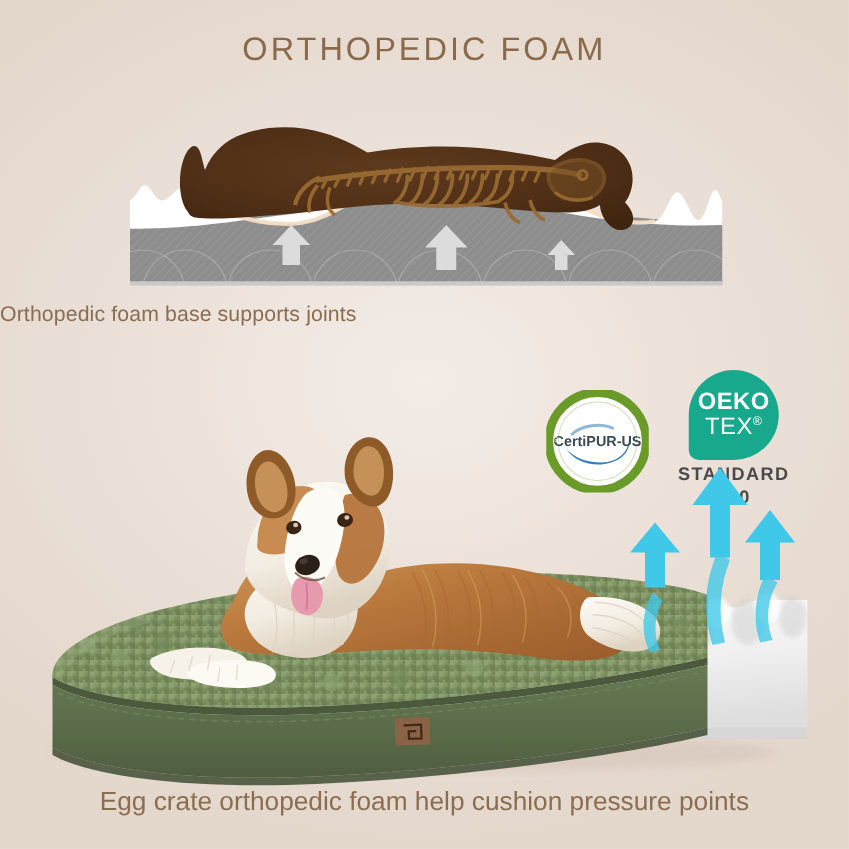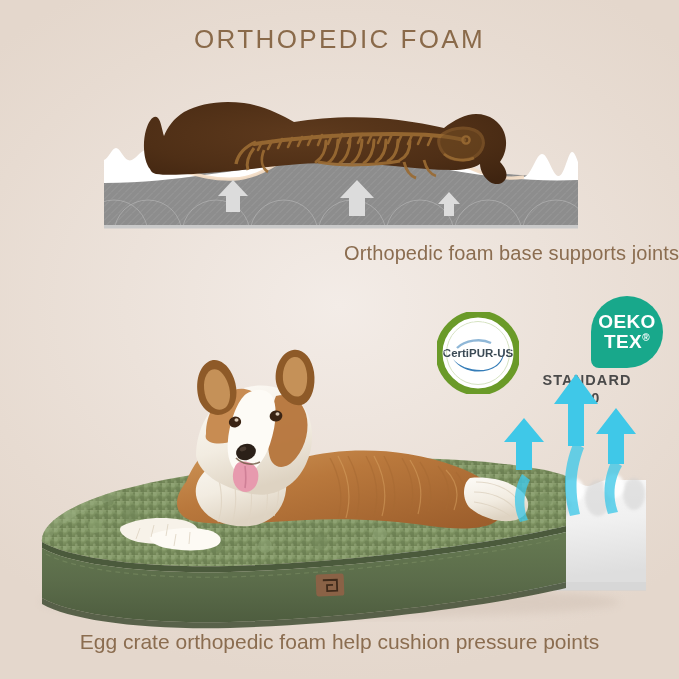--- a/index.html
+++ b/index.html
@@ -42,22 +42,22 @@
     height: 148px;
   }
   .diagram svg { display: block; width: 100%; height: 100%; }
 
   
   .caption-top {
     position: absolute;
     top: 242px;
     left: 0;
     width: 679px;
-    text-align: right;
-    font-size: 20px;
+    text-align: left;
+    font-size: 17px;
     font-weight: 500;
     color: #8b6d50;
     letter-spacing: 0.1px;
   }
 
   
   .badge-certipur {
     position: absolute;
     left: 437px;
     top: 312px;
@@ -65,42 +65,41 @@
     height: 82px;
   }
   .badge-certipur svg { display:block; width:100%; height:100%; }
 
   .badge-oeko {
     position: absolute;
     left: 551px;
     top: 296px;
     width: 72px;
     height: 72px;
-    margin-left: 40px;
   }
   .oeko-shape {
     width: 72px;
     height: 72px;
     background: #18a88b;
     border-radius: 36px 36px 36px 8px;
     display: flex;
     align-items: center;
     justify-content: center;
     flex-direction: column;
     color: #ffffff;
   }
   .oeko-line1 {
     font-size: 19px;
     font-weight: 700;
     letter-spacing: 0.4px;
     line-height: 1.05;
   }
   .oeko-line2 {
     font-size: 19px;
-    font-weight: 700;
+    font-weight: 400;
     letter-spacing: 0.4px;
     line-height: 1.05;
   }
   .oeko-line2 sup { font-size: 10px; vertical-align: super; }
 
   .oeko-standard {
     position: absolute;
     left: 521px;
     top: 371px;
     width: 132px;

